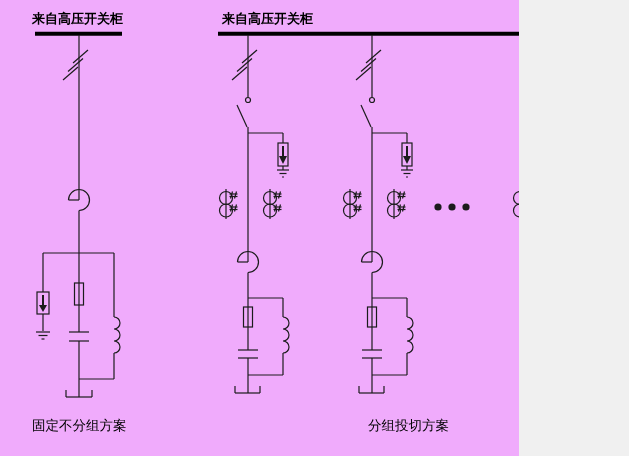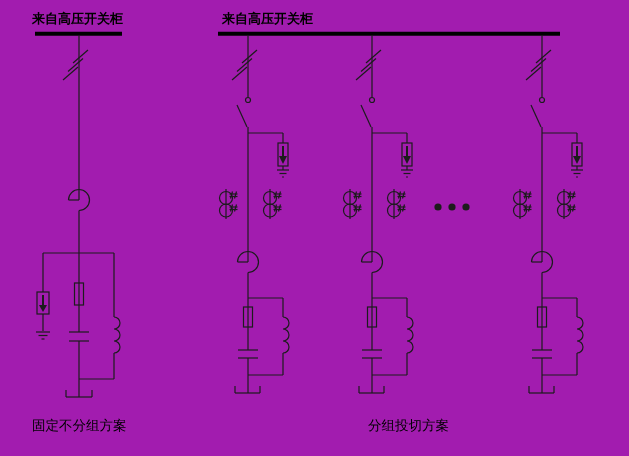--- a/index.html
+++ b/index.html
@@ -1,18 +1,18 @@
 <!DOCTYPE html>
 <html><head>
 <meta charset="utf-8">
 <style>
   html,body{margin:0;padding:0;background:#f0f0f0;}
   .canvas{
-    width:629px;height:456px;
-    background:#a21caf;
+    width:519px;height:456px;
+    background:#f0abfc;
     position:relative;
     font-family:"DejaVu Sans", sans-serif;
     overflow:hidden;
   }
   svg{display:block;}
   .stroke{stroke:#1c1c1c;stroke-width:1.2;fill:none;}
   .thick{stroke:#000000;stroke-width:4;fill:none;}
   .fillblk{fill:#1c1c1c;stroke:none;}
   .lbl{font-family:"DejaVu Sans", sans-serif;font-size:13px;font-weight:bold;fill:#000000;}
   .cap{font-family:"DejaVu Sans", sans-serif;font-size:13.5px;font-weight:normal;fill:#000000;}

